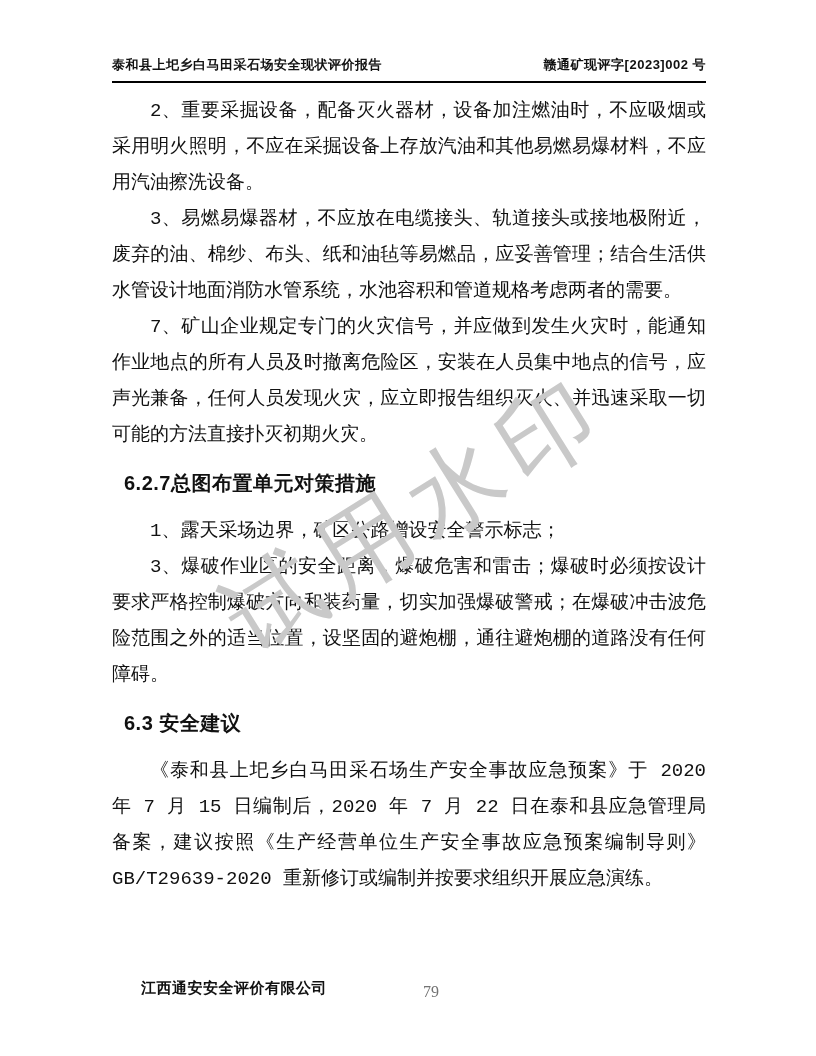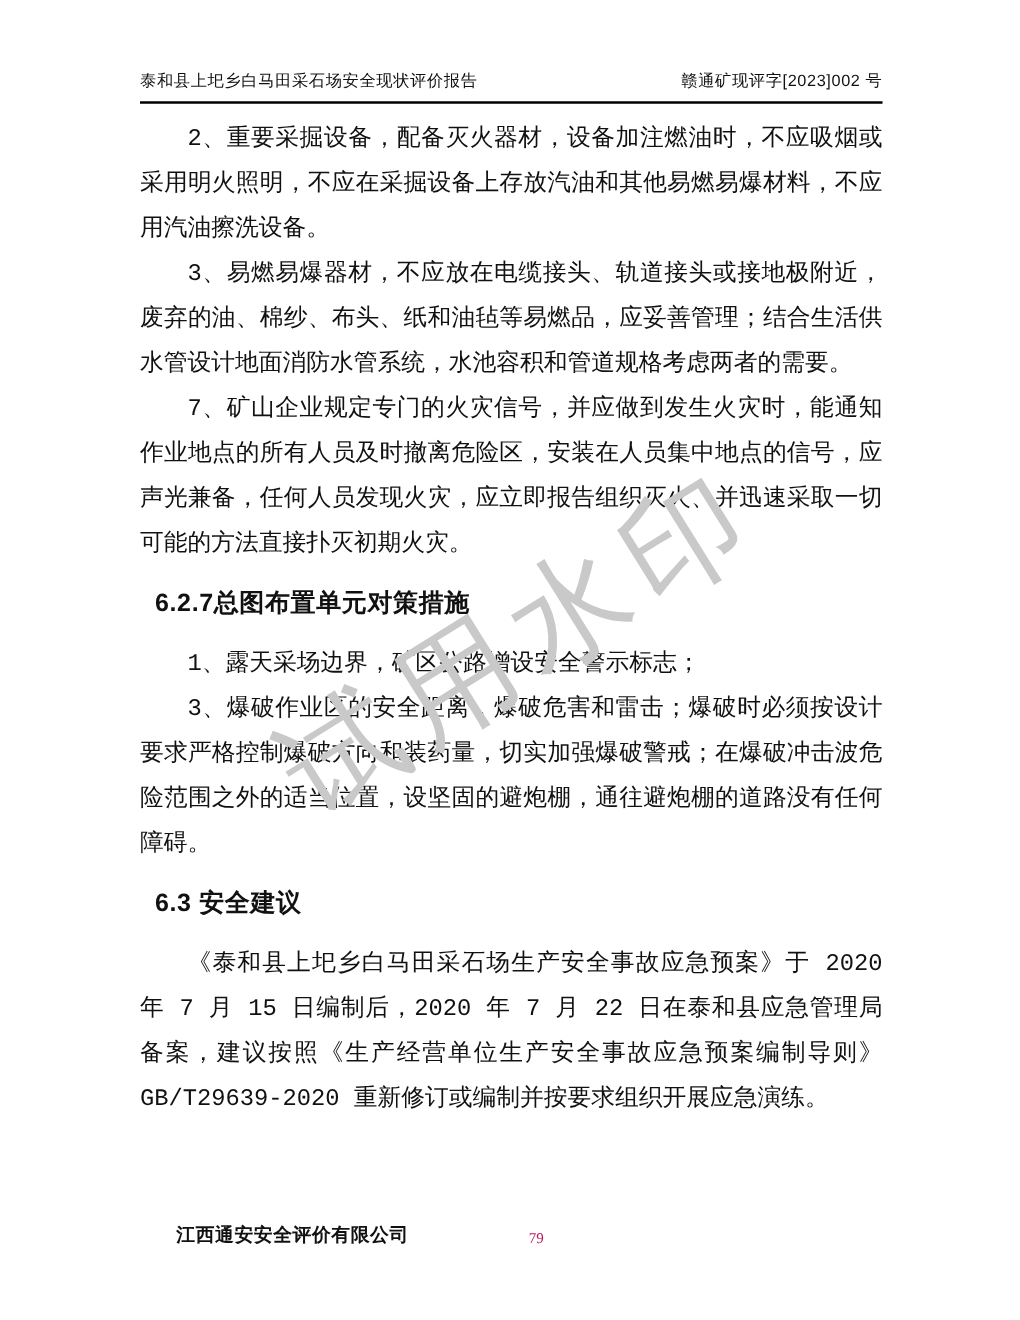--- a/index.html
+++ b/index.html
@@ -17,21 +17,21 @@
     position: absolute;
     top: 56px;
     left: 112px;
     width: 594px;
     display: flex;
     justify-content: space-between;
     align-items: flex-end;
     padding-bottom: 7px;
     border-bottom: 2px solid #000;
     font-family: "Liberation Sans", "DejaVu Sans", sans-serif;
-    font-weight: normal;
+    font-weight: bold;
     font-size: 13px;
     letter-spacing: 0.5px;
     gap: 41px;
   }
   .content {
     position: absolute;
     top: 93px;
     left: 112px;
     width: 594px;
     font-size: 19px;
@@ -71,22 +71,22 @@
     top: 979px;
     font-family: Liberation Serif, serif;
     font-weight: bold;
     font-size: 15px;
     letter-spacing: 0.5px;
   }
   .page-number {
     position: absolute;
     left: 423px;
     top: 983px;
-    font-size: 12px;
-    color: #be185d;
+    font-size: 16px;
+    color: #737373;
   }
 </style>
 </head>
 <body>
 
 <div class="page">
 
   <div class="header">
     <span>泰和县上圯乡白马田采石场安全现状评价报告</span>
     <span>赣通矿现评字[2023]002 号</span>

